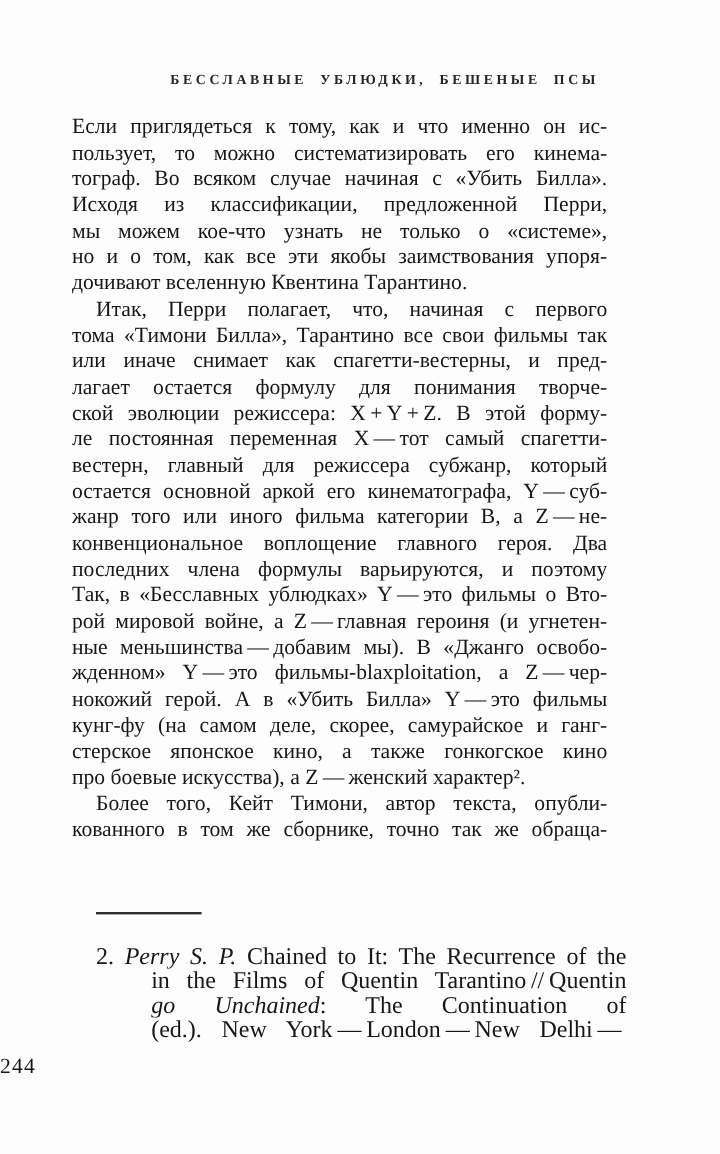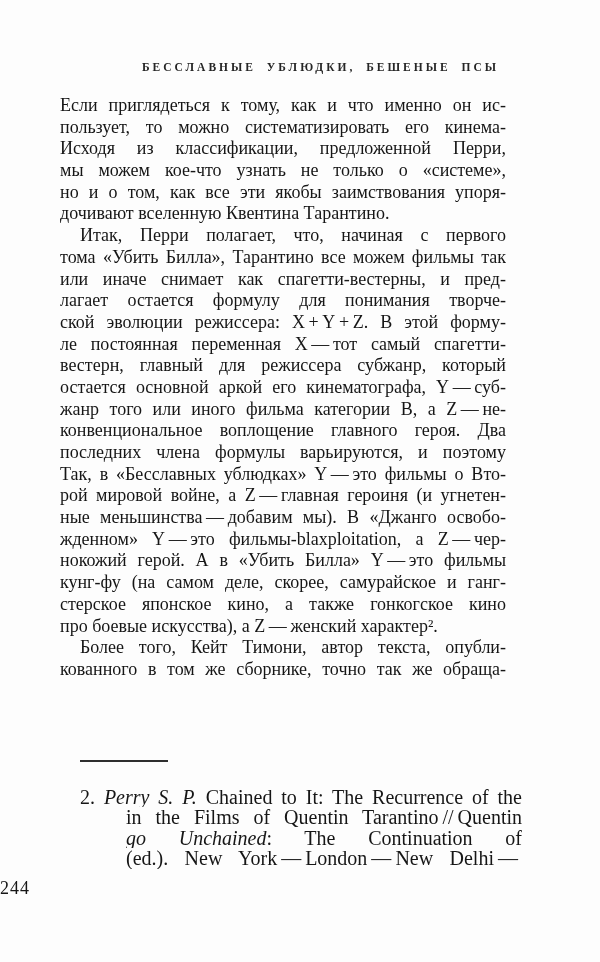--- a/index.html
+++ b/index.html
@@ -59,26 +59,27 @@
 </style>
 </head>
 <body>
 
 <div class="page">
   <div class="running-header">БЕССЛАВНЫЕ УБЛЮДКИ, БЕШЕНЫЕ ПСЫ</div>
 
   <div class="body-text">
       <div class="bline j"><span>Если приглядеться к тому, как и что именно он ис-</span></div>
       <div class="bline j"><span>пользует, то можно систематизировать его кинема-</span></div>
+      <div class="bline j"><span>тограф. Во всяком случае начиная с «Убить Билла».</span></div>
       <div class="bline j"><span>Исходя из классификации, предложенной Перри,</span></div>
       <div class="bline j"><span>мы можем кое-что узнать не только о «системе»,</span></div>
       <div class="bline j"><span>но и о том, как все эти якобы заимствования упоря-</span></div>
       <div class="bline"><span>дочивают вселенную Квентина Тарантино.</span></div>
       <div class="bline j indent"><span>Итак, Перри полагает, что, начиная с первого</span></div>
-      <div class="bline j"><span>тома «Убить Билла», Тарантино все можем фильмы так</span></div>
+      <div class="bline j"><span>тома «Тимони Билла», Тарантино все свои фильмы так</span></div>
       <div class="bline j"><span>или иначе снимает как спагетти-вестерны, и пред-</span></div>
       <div class="bline j"><span>лагает остается формулу для понимания творче-</span></div>
       <div class="bline j"><span>ской эволюции режиссера: X + Y + Z. В этой форму-</span></div>
       <div class="bline j"><span>ле постоянная переменная X — тот самый спагетти-</span></div>
       <div class="bline j"><span>вестерн, главный для режиссера субжанр, который</span></div>
       <div class="bline j"><span>остается основной аркой его кинематографа, Y — суб-</span></div>
       <div class="bline j"><span>жанр того или иного фильма категории B, а Z — не-</span></div>
       <div class="bline j"><span>конвенциональное воплощение главного героя. Два</span></div>
       <div class="bline j"><span>последних члена формулы варьируются, и поэтому</span></div>
       <div class="bline j"><span>Так, в «Бесславных ублюдках» Y — это фильмы о Вто-</span></div>

